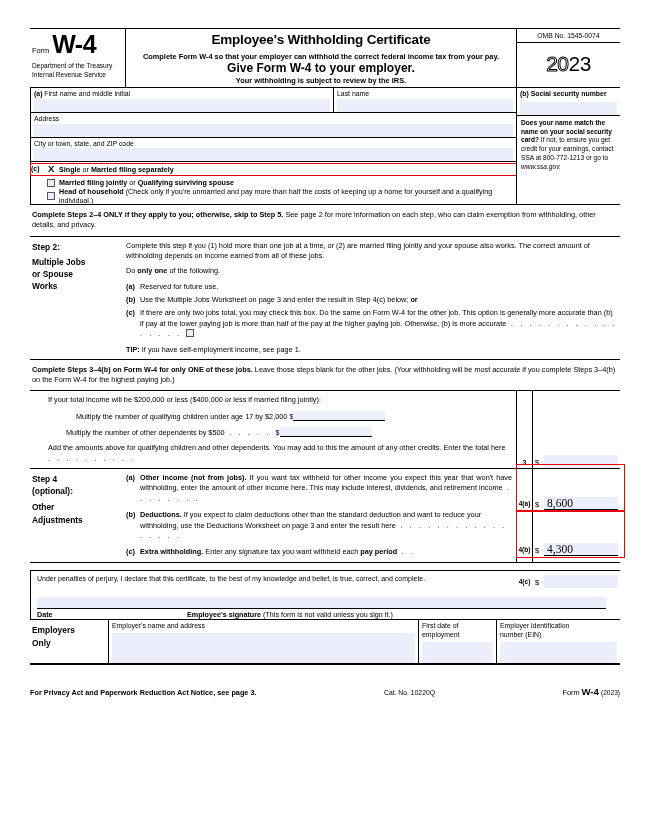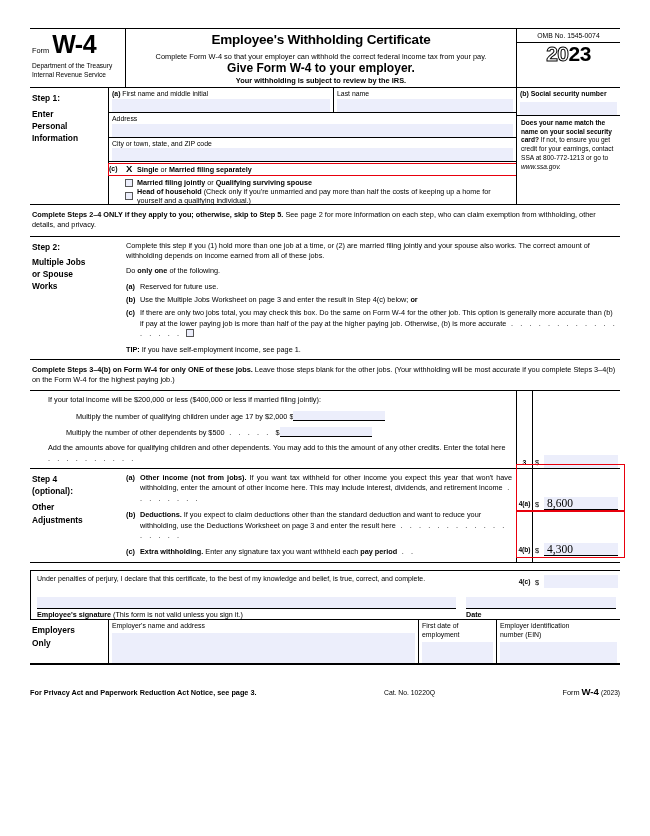--- a/index.html
+++ b/index.html
@@ -61,36 +61,36 @@
     flex: 1;
     text-align: center;
     padding: 3px 4px 2px;
     box-sizing: border-box;
   }
   .main-title {
     font-size: 13.5px;
     font-weight: bold;
     letter-spacing: -0.2px;
   }
-  .sub1 { font-size: 7.4px; font-weight: normal; margin-top: 3px; }
+  .sub1 { font-size: 7.4px; font-weight: bold; margin-top: 3px; }
   .sub2 { font-size: 12px; font-weight: bold; }
   .sub3 { font-size: 7.4px; font-weight: bold; }
   .mast-right {
     width: 104px;
     border-left: 1.2px solid #000;
     box-sizing: border-box;
     text-align: center;
     padding-top: 3px;
   }
   .omb { font-size: 6.8px; padding-bottom: 2px; border-bottom: 1px solid #000; }
   .year {
     font-size: 21px;
-    font-weight: bold;
+    font-weight: normal;
     letter-spacing: -0.5px;
-    margin-top: 0;
+    margin-top: 10px;
     line-height: 1;
   }
   .year .hollow {
     color: #ffffff;
     -webkit-text-stroke: 1px #000;
     text-stroke: 1px #000;
   }
 
   
   .step-block { display: flex; }
@@ -280,27 +280,20 @@
       <div class="sub2">Give Form W-4 to your employer.</div>
       <div class="sub3">Your withholding is subject to review by the IRS.</div>
     </div>
     <div class="mast-right">
       <div class="omb">OMB No. 1545-0074</div>
       <div class="year"><span class="hollow">20</span><span>23</span></div>
     </div>
   </div>
 
   <div class="s1wrap">
-    <div class="step-label">
-      <div>Step 1:</div>
-      <div style="height:3px"></div>
-      <div>Enter</div>
-      <div>Personal</div>
-      <div>Information</div>
-    </div>
 
     <div class="s1-left">
 
       <div class="namerow">
         <div class="cellbox">
           <div class="celllabel"><b>(a)</b> <span>First name and middle initial</span></div>
           <div class="cellinput fill"></div>
         </div>
         <div class="cellbox">
           <div class="celllabel">Last name</div>
@@ -453,27 +446,27 @@
       </div>
     </div>
   </div>
 
   <div style="height:7px;"></div>
 
   <div class="step-block" style="border-top:1.6px solid #000;border-bottom:1.6px solid #000;">
     <div class="step-body" style="border-left:1.2px solid #000;padding:4px 4px 0 6px;">
       <div style="font-size:7px;">Under penalties of perjury, I declare that this certificate, to the best of my knowledge and belief, is true, correct, and complete.</div>
       <div style="display:flex;margin-top:14px;">
+        <div style="width:150px;flex:none;">
+          <div class="fill sig-line" style="height:11px;"></div>
+          <div style="font-size:7.2px;padding-top:1px;font-weight:bold;">Date</div>
+        </div>
         <div style="flex:1;padding-right:10px;">
           <div class="fill sig-line" style="height:11px;"></div>
           <div style="font-size:7.2px;padding-top:1px;"><b>Employee's signature</b><span> (This form is not valid unless you sign it.)</span></div>
-        </div>
-        <div style="width:150px;flex:none;">
-          <div class="fill sig-line" style="height:11px;"></div>
-          <div style="font-size:7.2px;padding-top:1px;font-weight:bold;">Date</div>
         </div>
       </div>
     </div>
   </div>
 
   <div class="step-block" style="border-bottom:1.6px solid #000;">
     <div class="step-label" style="padding-top:4px;">
       <div>Employers</div>
       <div>Only</div>
     </div>

